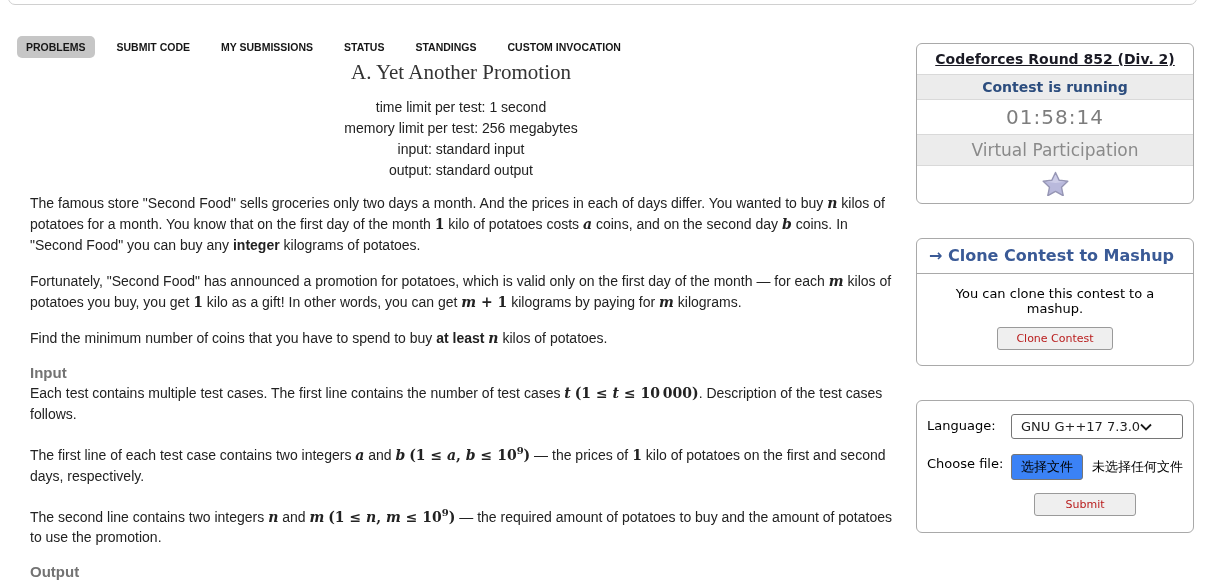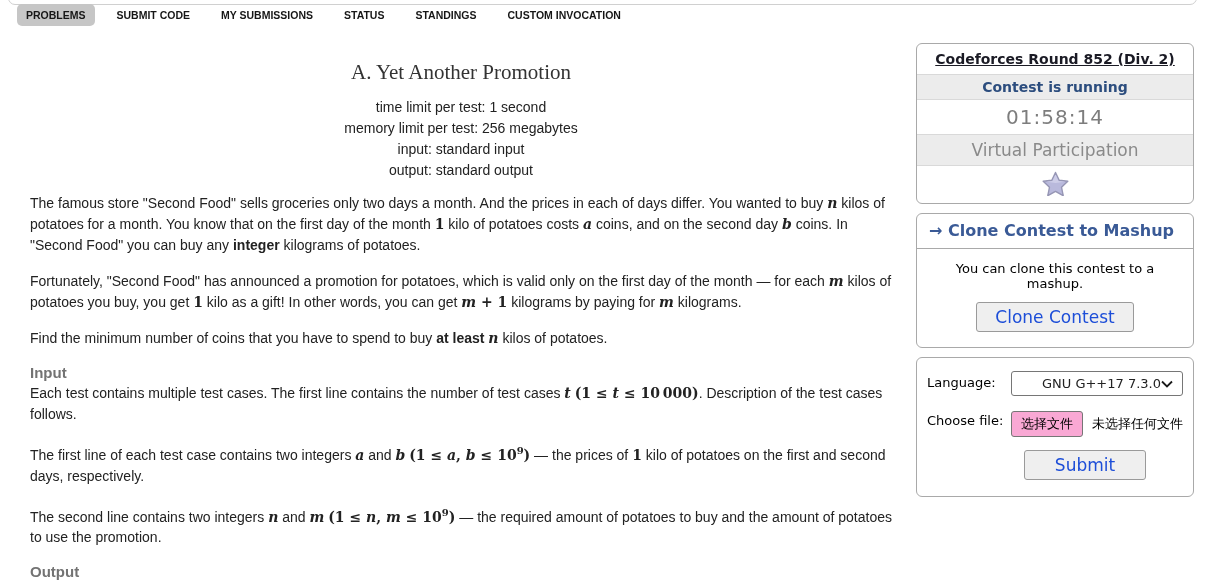--- a/index.html
+++ b/index.html
@@ -5,21 +5,21 @@
   * { margin:0; padding:0; box-sizing:border-box; }
   html,body { width:1205px; height:582px; overflow:hidden; background:#fff;
               font-family:"Liberation Sans", sans-serif; color:#222; }
   body { position:relative; }
 
   
   .top-rule { position:absolute; top:-9px; left:8px; right:8px; height:14px;
               border:1px solid #d0d0d0; border-radius:8px; }
 
   
-  .nav { position:absolute; top:4px; left:17px; display:flex; gap:13px; align-items:center; }
+  .nav { position:absolute; top:36px; left:17px; display:flex; gap:13px; align-items:center; }
   .nav-tab { font-size:10.5px; font-weight:bold; color:#161616; letter-spacing:0;
              padding:5px 9px; border-radius:5px; cursor:pointer; white-space:nowrap; }
   .nav-tab.active { background:#c6c6c6; }
 
   
   .problem { position:absolute; left:30px; top:60px; width:862px; }
   .problem-title { text-align:center; font-size:21px; color:#333; font-weight:400; margin:0 0 12px;font-family:Liberation Serif, serif; }
   .meta-block { margin:0 0 12px; }
   .meta-line { text-align:center; font-size:14px; line-height:21px; color:#222; }
   .para { font-size:14px; line-height:21px; margin:0 0 15px; color:#222; }
@@ -27,49 +27,49 @@
   .seg-t { }
   .seg-b { font-weight:bold; }
   .seg-m { font-family:"DejaVu Serif", serif; font-weight:bold; font-size:14px; }
   .seg-i { font-family:"DejaVu Serif", serif; font-weight:bold; font-style:italic; font-size:14px; }
   sup.seg-s { font-family:"DejaVu Serif", serif; font-weight:bold; font-size:10px; }
 
   
   .sidebar { position:absolute; left:916px; top:43px; width:278px;
              font-family:"DejaVu Sans", sans-serif; }
   .side-box { border:1px solid #a9a9a9; border-radius:6px; background:#fff;
-              overflow:hidden; margin-bottom:9px; }
+              overflow:hidden; margin-bottom:34px; }
   .row { border-top:1px solid #d9d9d9; text-align:center; }
   .row:first-child { border-top:none; }
   .row.gray { background:#ececec; }
   .contest-title-row { padding:5px 8px 6px; }
   .contest-link { font-size:14px; font-weight:bold; color:#1a1a24; text-decoration:underline; cursor:pointer; }
   .status-row { padding:4px 6px; color:#2c4d7e; font-weight:bold; font-size:14px; }
   .timer-row { padding:5px 6px; color:#7d7d7d; font-size:20px; letter-spacing:1px; }
   .virtual-row { padding:5px 6px; color:#8a8a8a; font-size:17px; }
   .star-row { padding:5px 6px 7px; }
   .star-row svg { cursor:pointer; vertical-align:middle; }
 
   .box-caption { padding:7px 12px 8px; font-size:16px; font-weight:bold; color:#3a5a96;
                  border-bottom:1px solid #a9a9a9; }
   .clone-body { padding:12px 10px 15px; text-align:center; }
   .clone-text { font-size:13px; color:#000; }
   .btn { display:inline-block; background:#efefef; border:1px solid #9a9a9a; border-radius:3px;
-         font-family:"DejaVu Sans", sans-serif; font-size:17px; color:#1d4ed8;
+         font-family:"DejaVu Sans", sans-serif; font-size:11px; color:#b91c1c;
          padding:4px 18px; cursor:pointer; }
   .clone-btn { margin-top:11px; }
 
   .submit-body { padding:13px 10px 16px; }
   .form-row { display:flex; align-items:flex-start; margin-bottom:13px; }
   .form-label { width:84px; flex:0 0 84px; font-size:13px; color:#000; padding-top:4px; line-height:16px; }
   .select { flex:1; height:25px; border:1px solid #767676; border-radius:3px; background:#fff;
-            display:flex; align-items:center; justify-content:flex-end;
+            display:flex; align-items:center; justify-content:flex-start;
             padding:0 9px; font-size:13px; cursor:pointer; }
   .file-controls { display:flex; align-items:center; padding-top:2px; }
-  .file-btn { background:#f9a8d4; border:1px solid #767676; border-radius:3px;
+  .file-btn { background:#3b82f6; border:1px solid #767676; border-radius:3px;
               font-size:13px; padding:3px 9px; cursor:pointer; font-family:Liberation Sans, sans-serif; }
   .file-status { margin-left:9px; font-size:13px; color:#000; }
   .submit-row { text-align:center; margin:2px 0 0 60px; }
   .submit-btn { padding:4px 30px;text-align:center; }
 </style>
 </head>
 <body>
 
 <div class="top-rule"></div>
 

